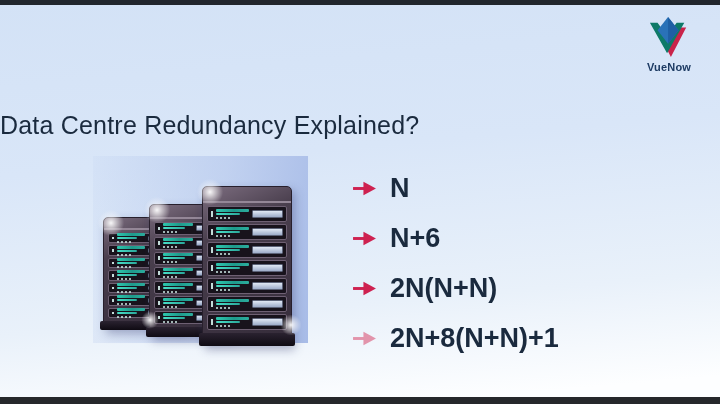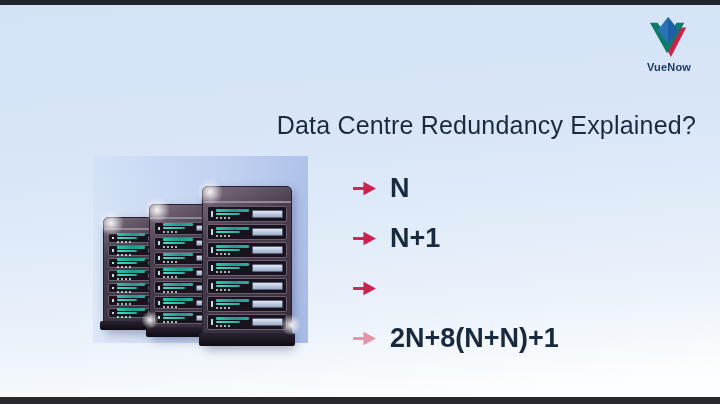--- a/index.html
+++ b/index.html
@@ -17,21 +17,21 @@
   .bar{position:absolute;left:0;width:720px;background:#21262d;}
   .bar.top{top:0;height:5px;}
   .bar.bottom{bottom:0;height:7px;background:#26282b;}
 
   
   .brand{position:absolute;top:16px;right:22px;width:58px;text-align:center;}
   .brand svg{display:block;margin:0 auto;}
   .brand-name{display:block;margin-top:1px;font-size:11px;font-weight:700;color:var(--brand-text);letter-spacing:.2px;}
 
   
-  .title{position:absolute;top:111px;left:0;width:696px;text-align:right;
+  .title{position:absolute;top:111px;left:0;width:696px;text-align:left;
     font-size:25px;font-weight:500;color:var(--text);letter-spacing:.2px;}
 
   
   .list{position:absolute;left:352px;top:163px;}
   .item{height:50px;display:flex;align-items:center;gap:13px;
     font-size:27px;font-weight:700;color:var(--text);}
   .arrow{width:25px;height:17px;color:var(--arrow);flex:0 0 auto;}
   .arrow.faded{color:var(--arrow-faded);}
 
   
@@ -409,27 +409,28 @@
           <path d="M1 8 H12" stroke="currentColor" stroke-width="2.8" fill="none"></path>
           <path d="M11 1.5 L23 8 L11 14.5 Z" fill="currentColor"></path>
         </svg>
       <span>N</span>
     </div>
     <div class="item">
       <svg class="arrow" viewBox="0 0 24 16">
           <path d="M1 8 H12" stroke="currentColor" stroke-width="2.8" fill="none"></path>
           <path d="M11 1.5 L23 8 L11 14.5 Z" fill="currentColor"></path>
         </svg>
-      <span>N+1</span>
+      <span>N+6</span>
     </div>
     <div class="item">
       <svg class="arrow" viewBox="0 0 24 16">
           <path d="M1 8 H12" stroke="currentColor" stroke-width="2.8" fill="none"></path>
           <path d="M11 1.5 L23 8 L11 14.5 Z" fill="currentColor"></path>
         </svg>
+      <span>2N(N+N)</span>
     </div>
     <div class="item">
       <svg class="arrow faded" viewBox="0 0 24 16">
           <path d="M1 8 H12" stroke="currentColor" stroke-width="2.8" fill="none"></path>
           <path d="M11 1.5 L23 8 L11 14.5 Z" fill="currentColor"></path>
         </svg>
       <span>2N+8(N+N)+1</span>
     </div>
   </div>
 

